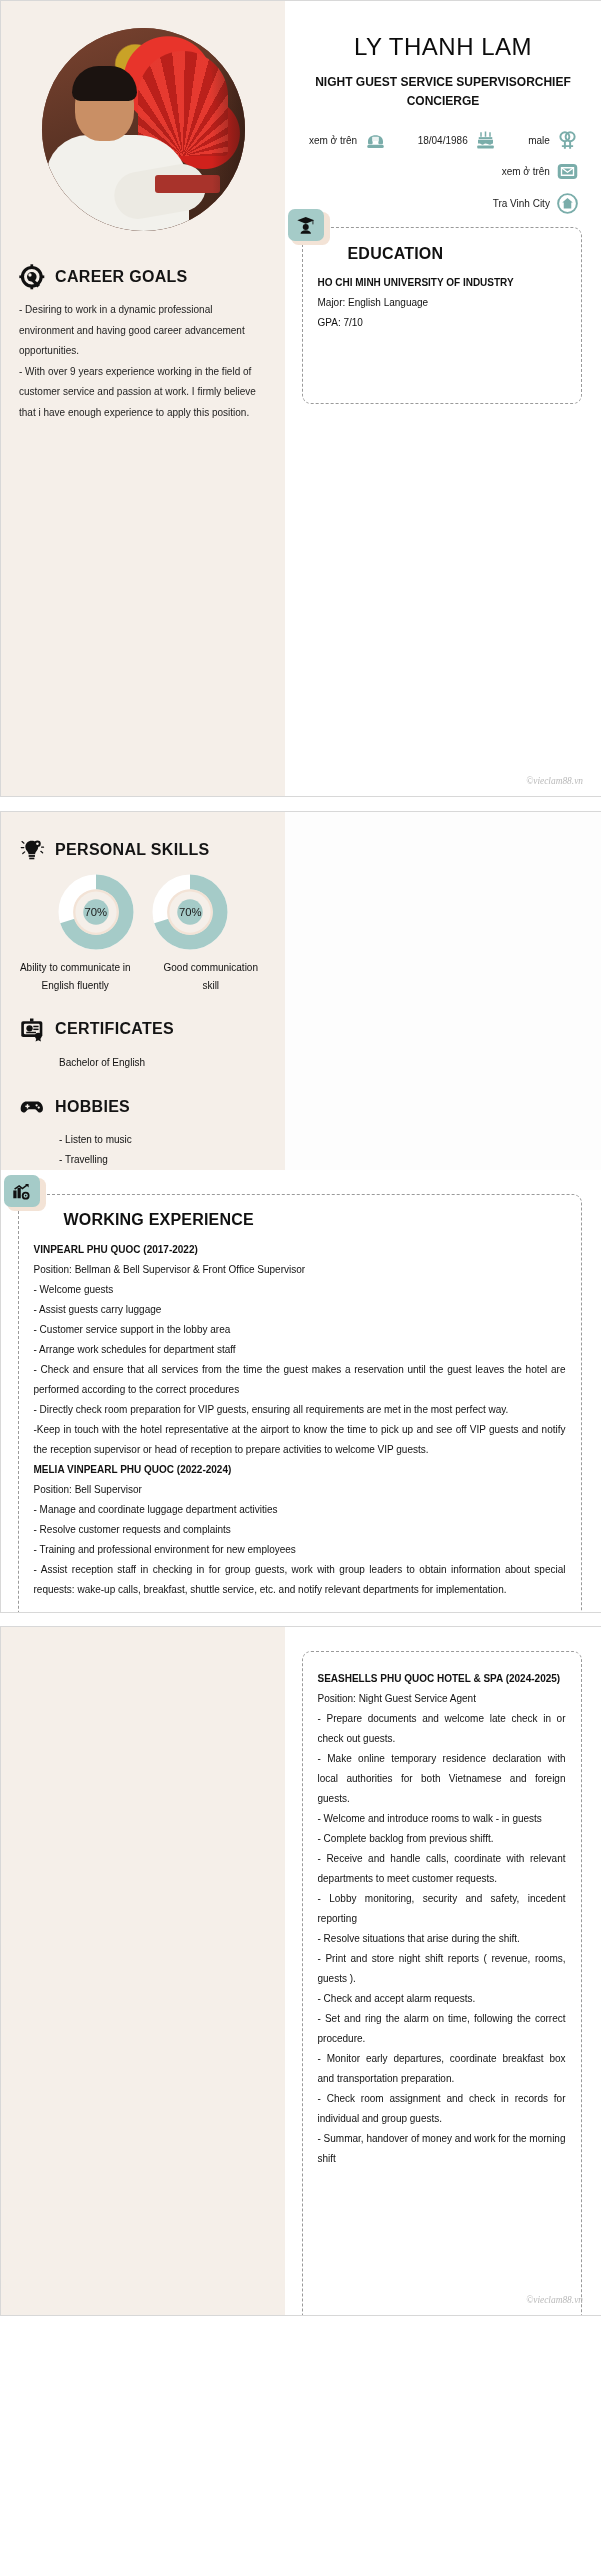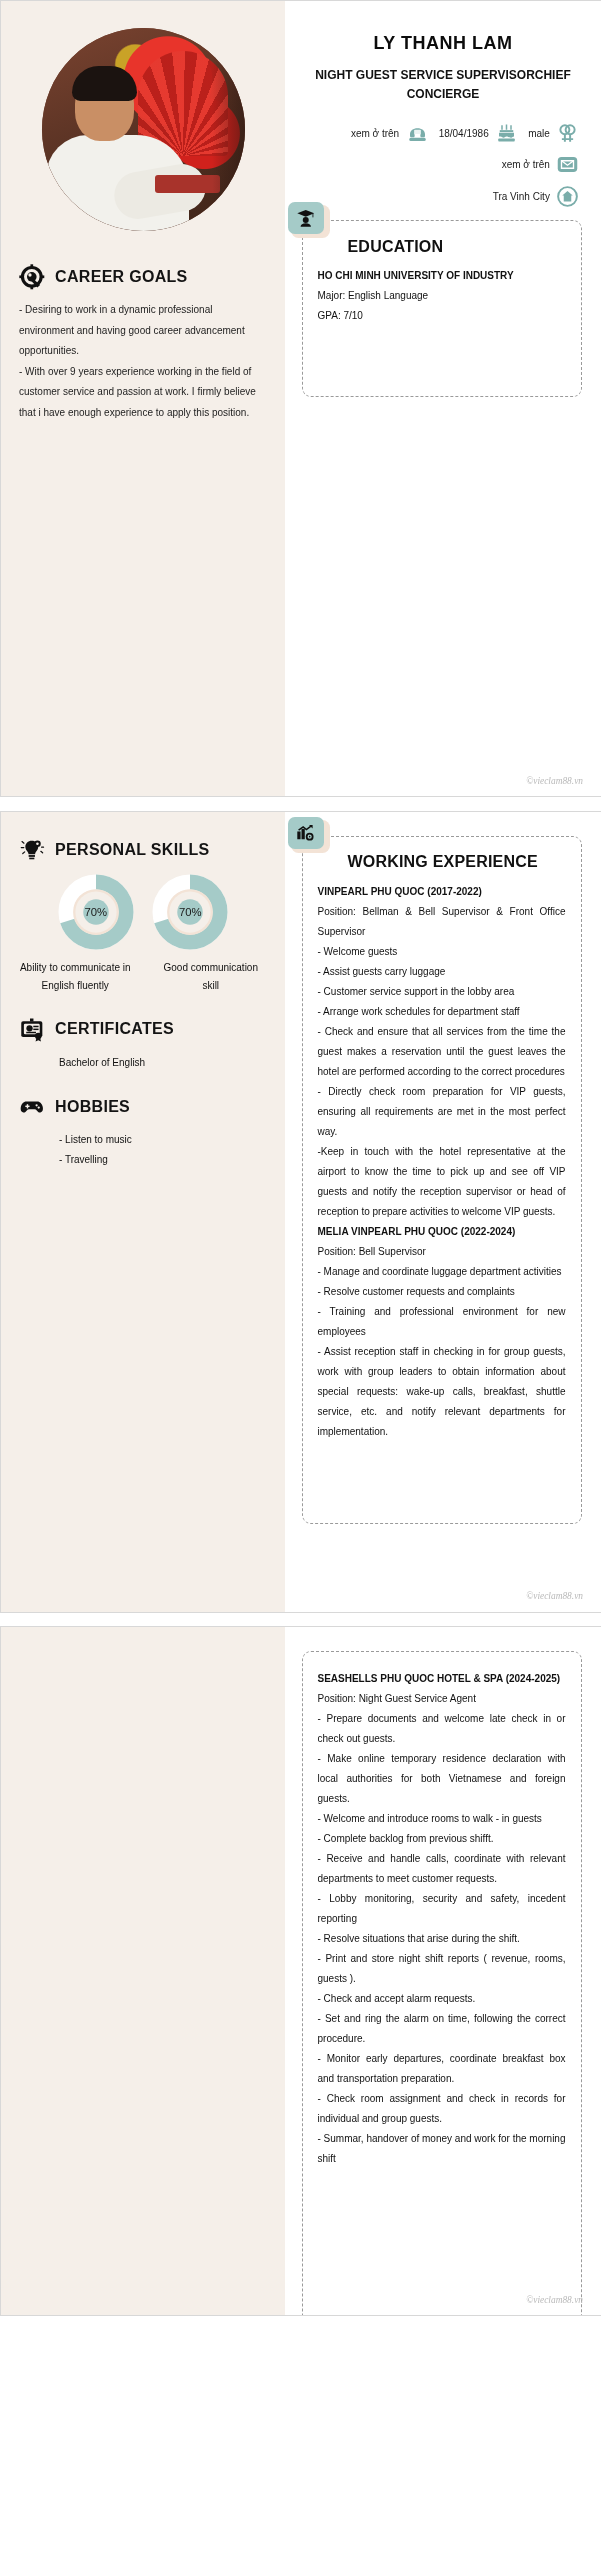--- a/index.html
+++ b/index.html
@@ -12,21 +12,21 @@
   .page {
     width: 602px;
     background: #fdfdfd;
     border: 0.8px solid #d8d8d8;
     display: flex;
     position: relative;
     overflow: hidden;
   }
   .page + .page { margin-top: 13.5px; }
   .page-1 { height: 797px; }
-  .page-2 { height: 802px; }
+  .page-2 { height: 802px; flex-direction: column; }
   .page-3 { height: 690px; }
 
   .left-col {
     width: 284px;
     background: #f5efe9;
     position: relative;
     flex: 0 0 284px;
   }
   .right-col {
     flex: 1 1 auto;
@@ -115,22 +115,22 @@
     font-size: 10px;
     line-height: 2.05;
     color: #1d1d1d;
     text-align: left;
   }
   .body-text p { margin: 0; }
 
   
   .name {
     text-align: center;
-    font-size: 18px;
-    font-weight: bold;
+    font-size: 24px;
+    font-weight: normal;
     letter-spacing: 0.5px;
     margin-top: 32px;
     color: #0c0c0c;
   }
   .subtitle {
     text-align: center;
     font-size: 12px;
     font-weight: bold;
     line-height: 1.55;
     margin: 12px 25.6px 0 25.6px;
@@ -142,21 +142,21 @@
     margin: 19.5px 22.6px 0 0;
   }
   .crow {
     display: flex;
     align-items: center;
     justify-content: flex-end;
     gap: 9px;
     margin-bottom: 10.5px;
   }
   .cgroup { display: flex; align-items: center; gap: 7.5px; }
-  .cgroup + .cgroup { margin-left: 2px; }
+  .cgroup + .cgroup { margin-left: 23px; }
   .ctext { font-size: 10px; color: #1b1b1b; }
   .cicon { width: 21px; height: 21px; flex: 0 0 21px; }
 
   
   .card {
     border: 1.2px dashed #9a9a9a;
     border-radius: 9px;
     position: relative;
     background: #fff;
     margin: 13.5px 19.5px 0 16.5px;

